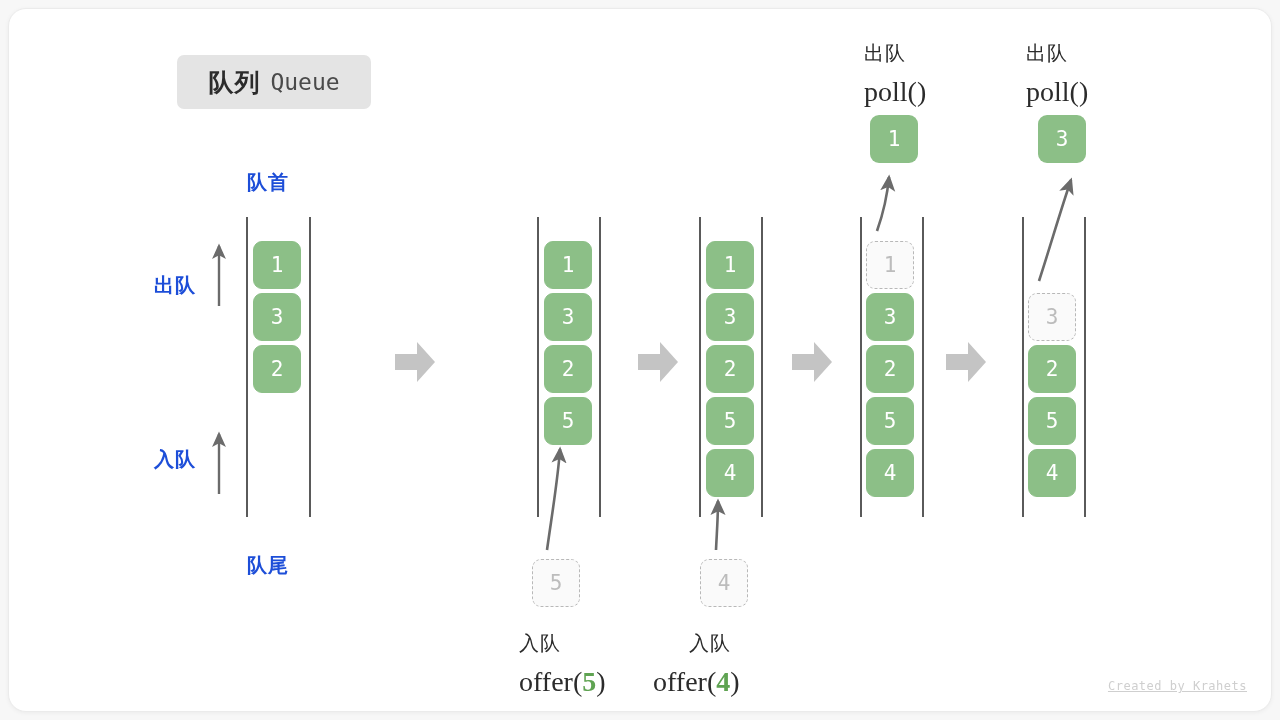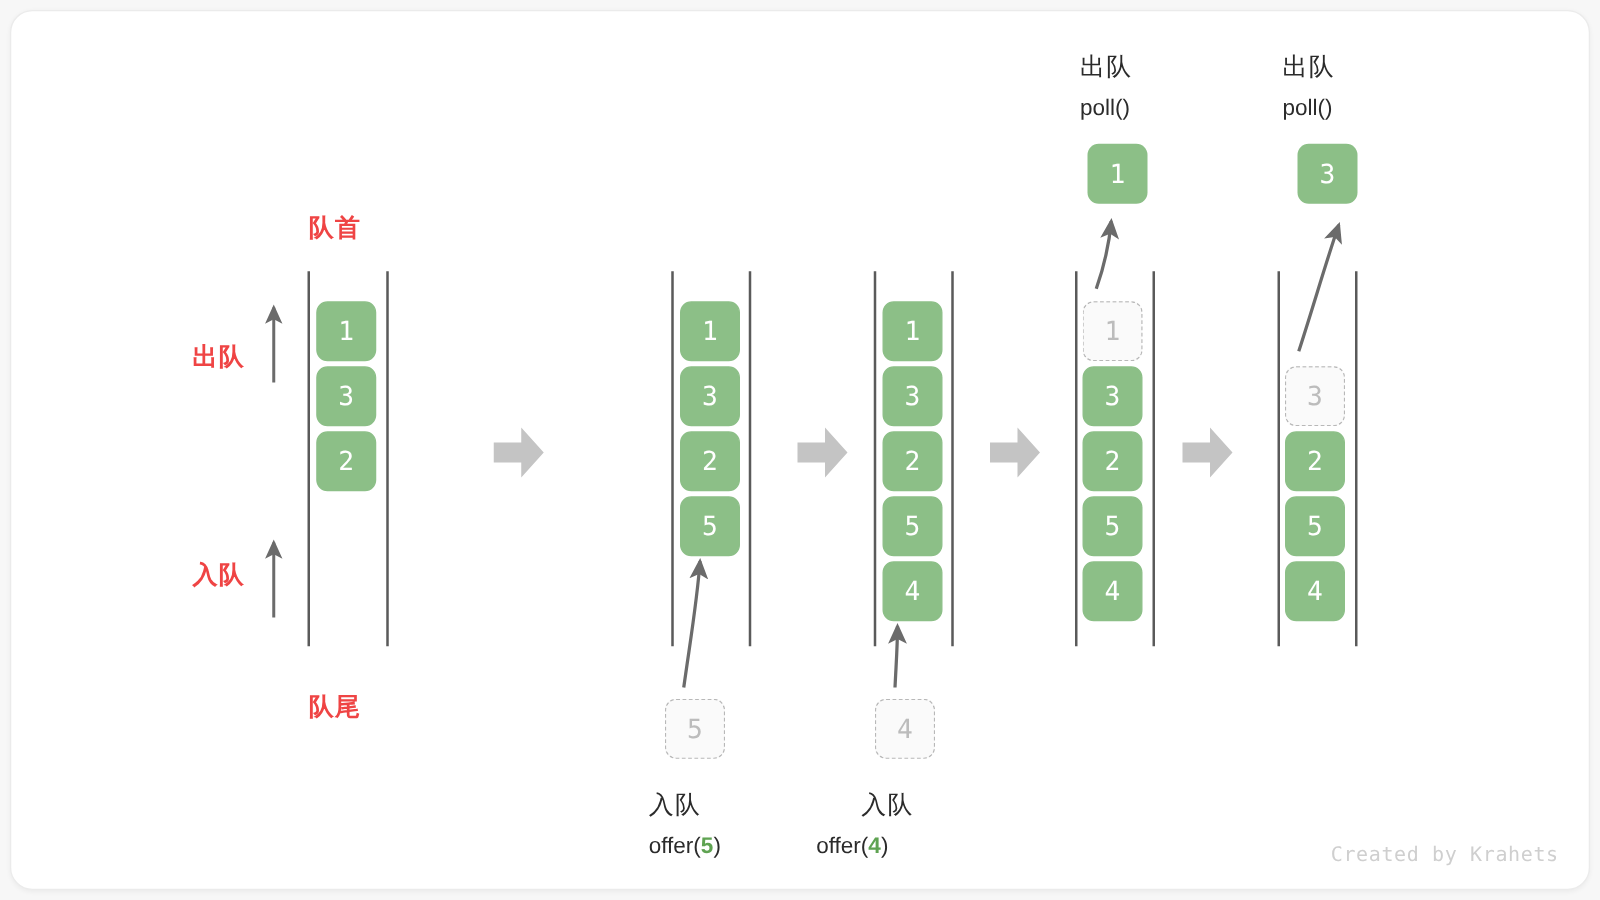--- a/index.html
+++ b/index.html
@@ -56,43 +56,44 @@
   }
 
   
   .txt {
     position: absolute;
     white-space: nowrap;
   }
   .label-bold-cn {
     font-size: 20px;
     font-weight: bold;
-    color: #ef4444;
+    color: #1d4ed8;
     letter-spacing: 1px;
   }
   .op-cn {
     font-size: 20px;
     color: #2b2b2b;
     letter-spacing: 1px;
   }
   .op-code {
-    font-family: Liberation Sans, sans-serif;
-    font-size: 18px;
+    font-family: Liberation Serif, serif;
+    font-size: 28px;
     color: #2b2b2b;
   }
   .op-code .num { color: #5fa352; font-weight: bold; }
 
   .credit {
     position: absolute;
     right: 24px;
     bottom: 18px;
     font-family: "DejaVu Sans Mono", "Liberation Mono", monospace;
-    font-size: 16px;
+    font-size: 12px;
     color: #cfcfcf;
     letter-spacing: 0.5px;
+    text-decoration: underline;
   }
 
   
   .queue-col {
     position: absolute;
   }
   .rail {
     position: absolute;
     width: 1.6px;
     background: #5a5a5a;
@@ -143,20 +144,24 @@
     height: 704px;
     pointer-events: none;
   }
 </style>
 </head>
 <body>
 
 <div id="stage">
   <div id="card">
 
+    <div class="title-badge">
+      <span class="title-cn">队列</span>
+      <span class="title-en">Queue</span>
+    </div>
 
     <div class="txt label-bold-cn" style="left:238px; top:160px;">队首</div>
     <div class="txt label-bold-cn" style="left:238px; top:543px;">队尾</div>
     <div class="txt label-bold-cn" style="left:145px; top:263px;">出队</div>
     <div class="txt label-bold-cn" style="left:145px; top:437px;">入队</div>
 
     <div class="queue-col">
       <div class="rail" style="left:237px; top:208px; height:300px;"></div>
       <div class="rail" style="left:300px; top:208px; height:300px;"></div>
       <div class="cell filled" style="left:244px; top:232px;">1</div>

